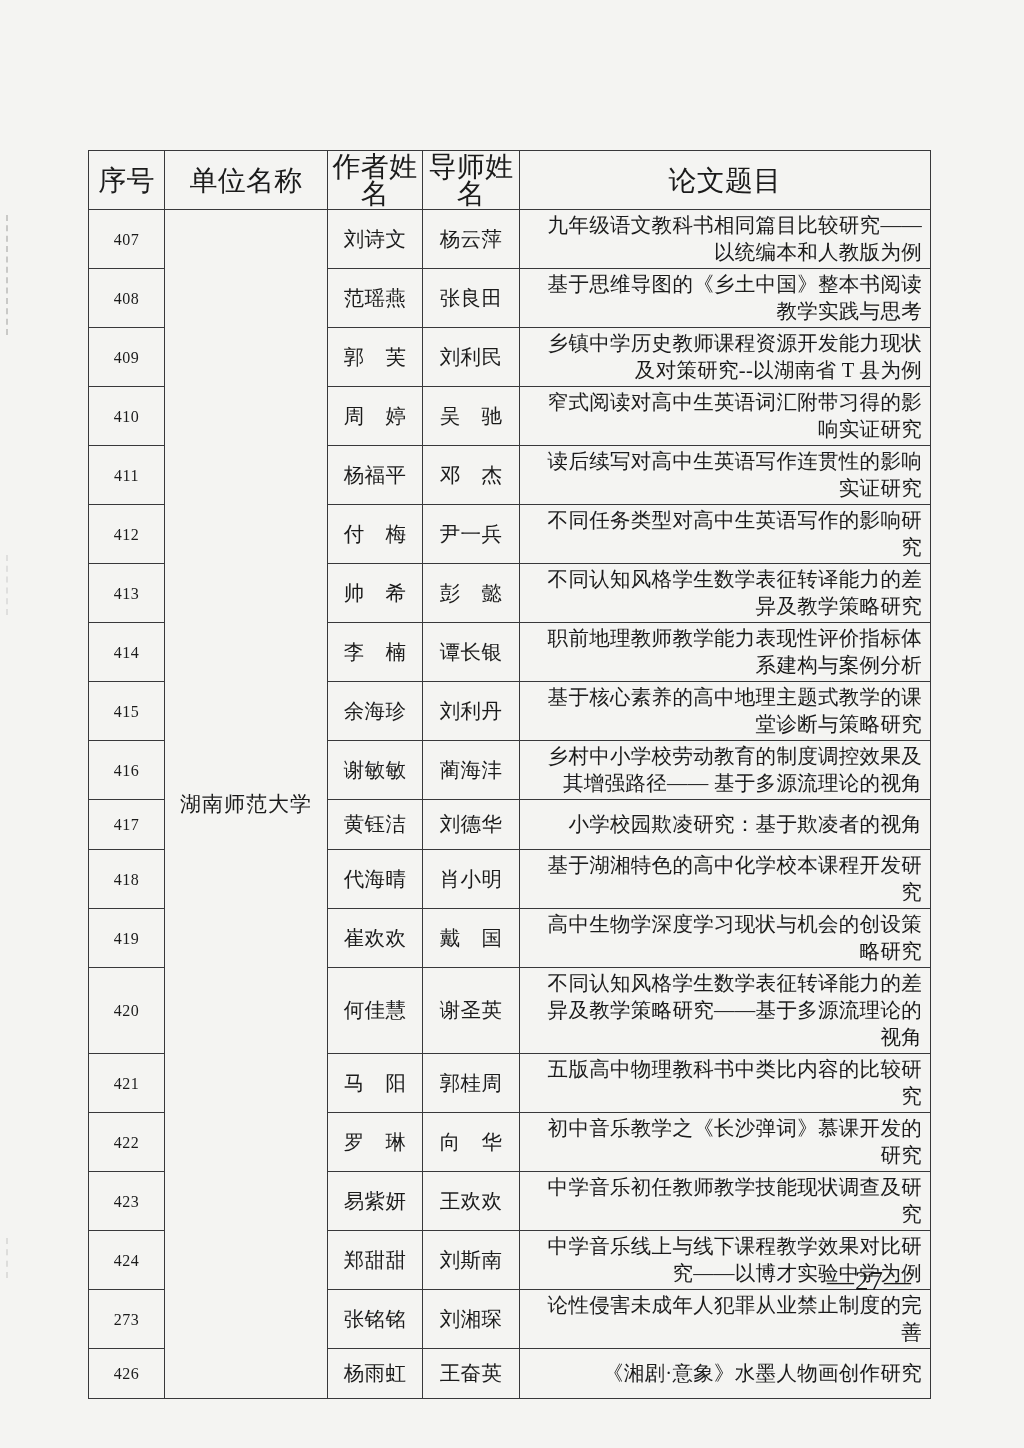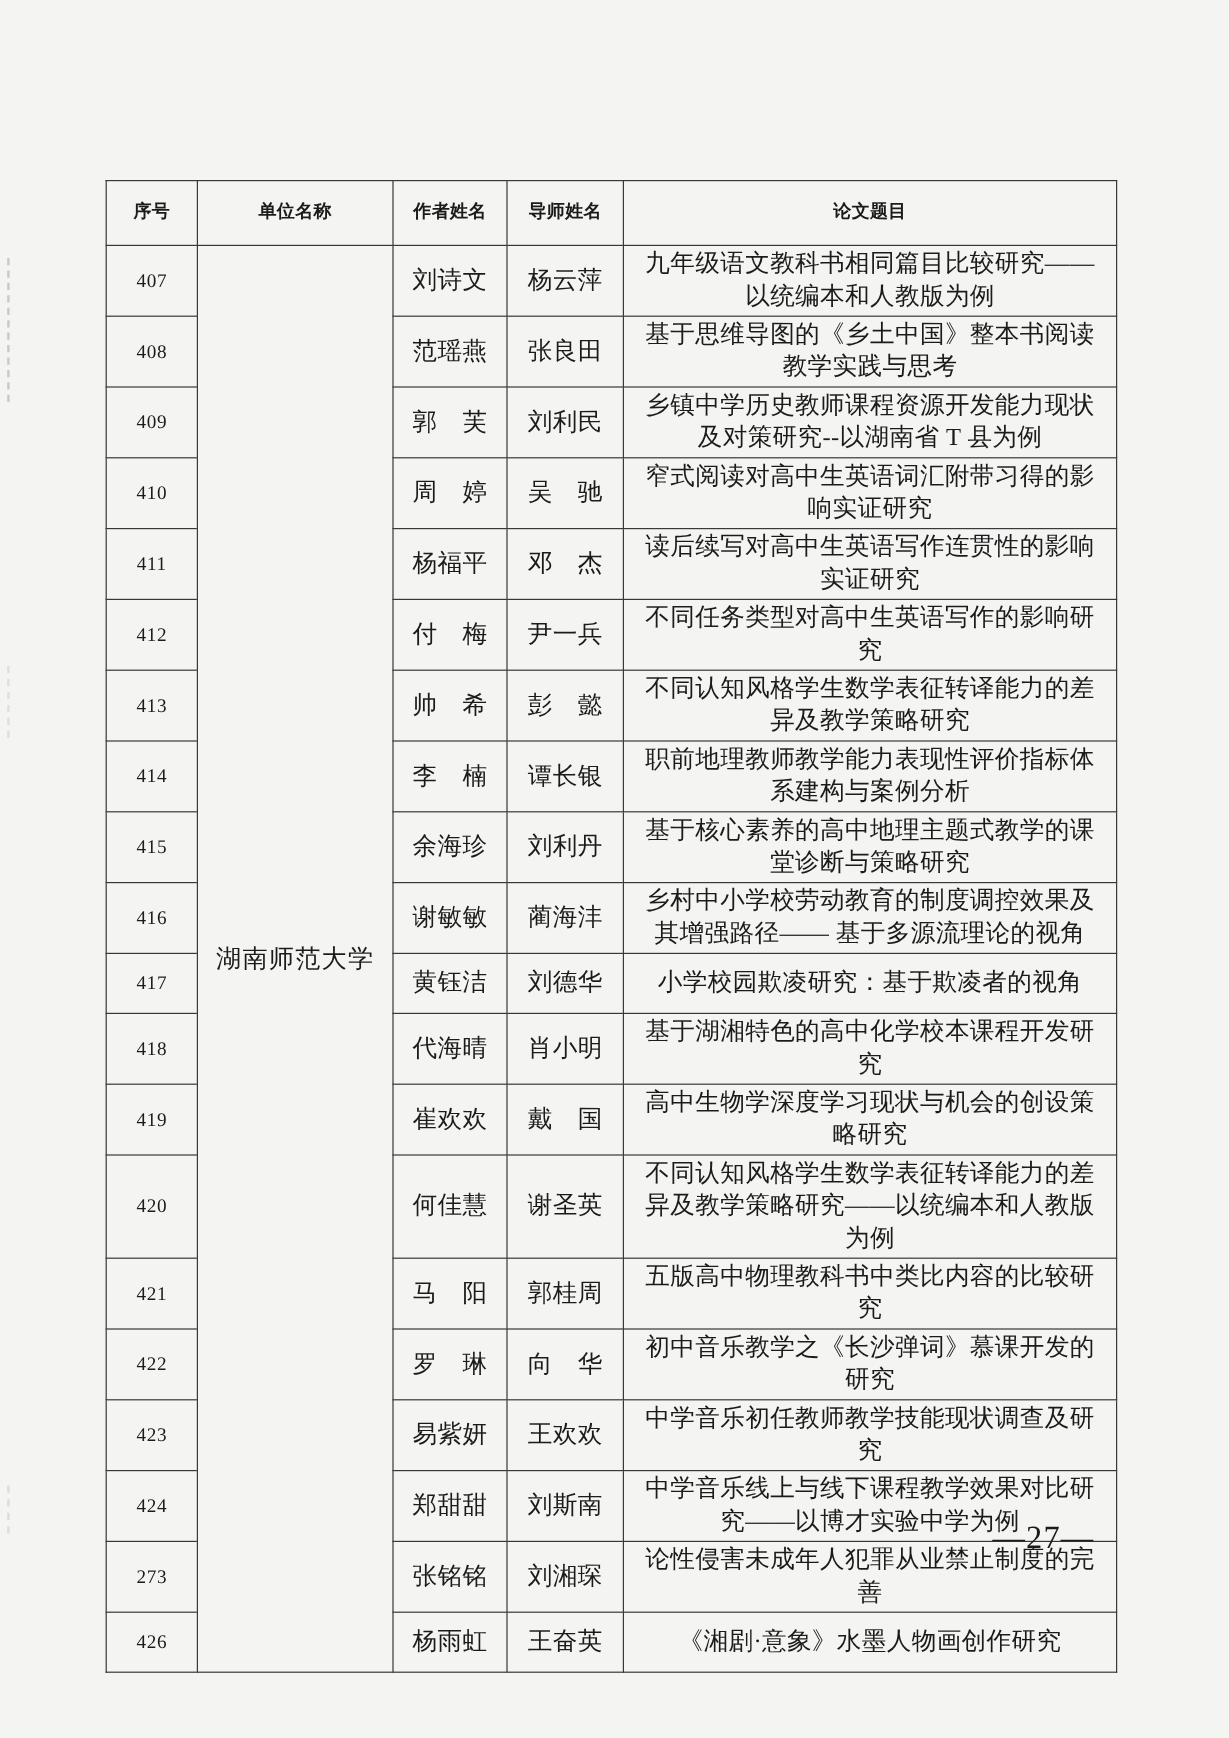--- a/index.html
+++ b/index.html
@@ -45,25 +45,25 @@
     padding: 2px 2px;
     vertical-align: middle;
     text-align: center;
     font-size: 20.5px;
     line-height: 27px;
     letter-spacing: 0.3px;
   }
   .doc-table thead tr { height: 54px; }
   .doc-table tbody tr { height: 50px; }
   .doc-table th {
-    font-weight: 700;
-    font-size: 15px;
+    font-weight: 400;
+    font-size: 28px;
   }
   .doc-table td.title-cell {
-    text-align: center;
+    text-align: right;
     padding: 2px 8px;
   }
   .doc-table td.unit-cell {
     letter-spacing: 1px;
     font-size: 21px;
     margin-top: 27px;
   }
   .doc-table td.no-cell {
     font-family: "Liberation Serif", "DejaVu Serif", serif;
     font-size: 16px;
@@ -179,21 +179,21 @@
       <tr>
         <td class="no-cell">419</td>
         <td>崔欢欢</td>
         <td>戴　国</td>
         <td class="title-cell">高中生物学深度学习现状与机会的创设策略研究</td>
       </tr>
       <tr>
         <td class="no-cell">420</td>
         <td>何佳慧</td>
         <td>谢圣英</td>
-        <td class="title-cell">不同认知风格学生数学表征转译能力的差异及教学策略研究——以统编本和人教版为例</td>
+        <td class="title-cell">不同认知风格学生数学表征转译能力的差异及教学策略研究——基于多源流理论的视角</td>
       </tr>
       <tr>
         <td class="no-cell">421</td>
         <td>马　阳</td>
         <td>郭桂周</td>
         <td class="title-cell">五版高中物理教科书中类比内容的比较研究</td>
       </tr>
       <tr>
         <td class="no-cell">422</td>
         <td>罗　琳</td>

